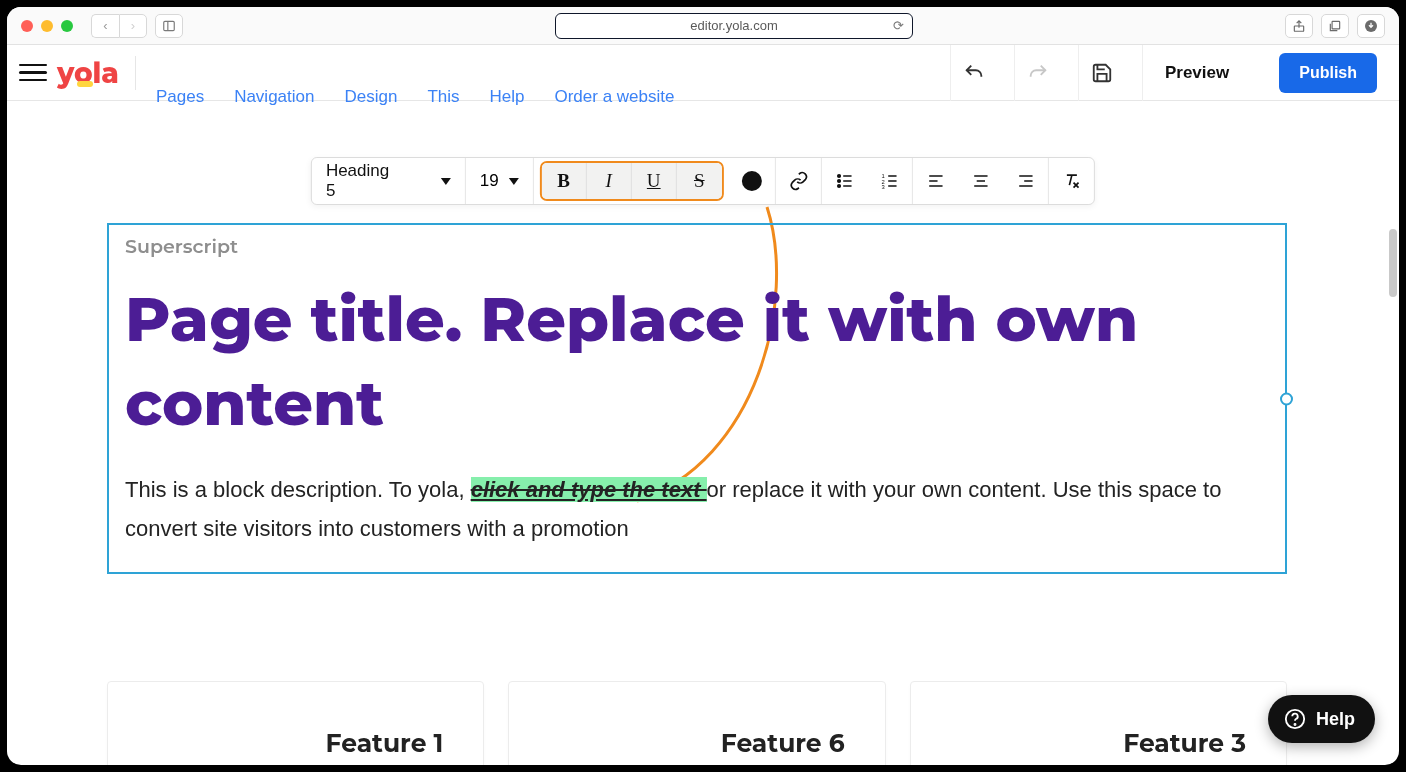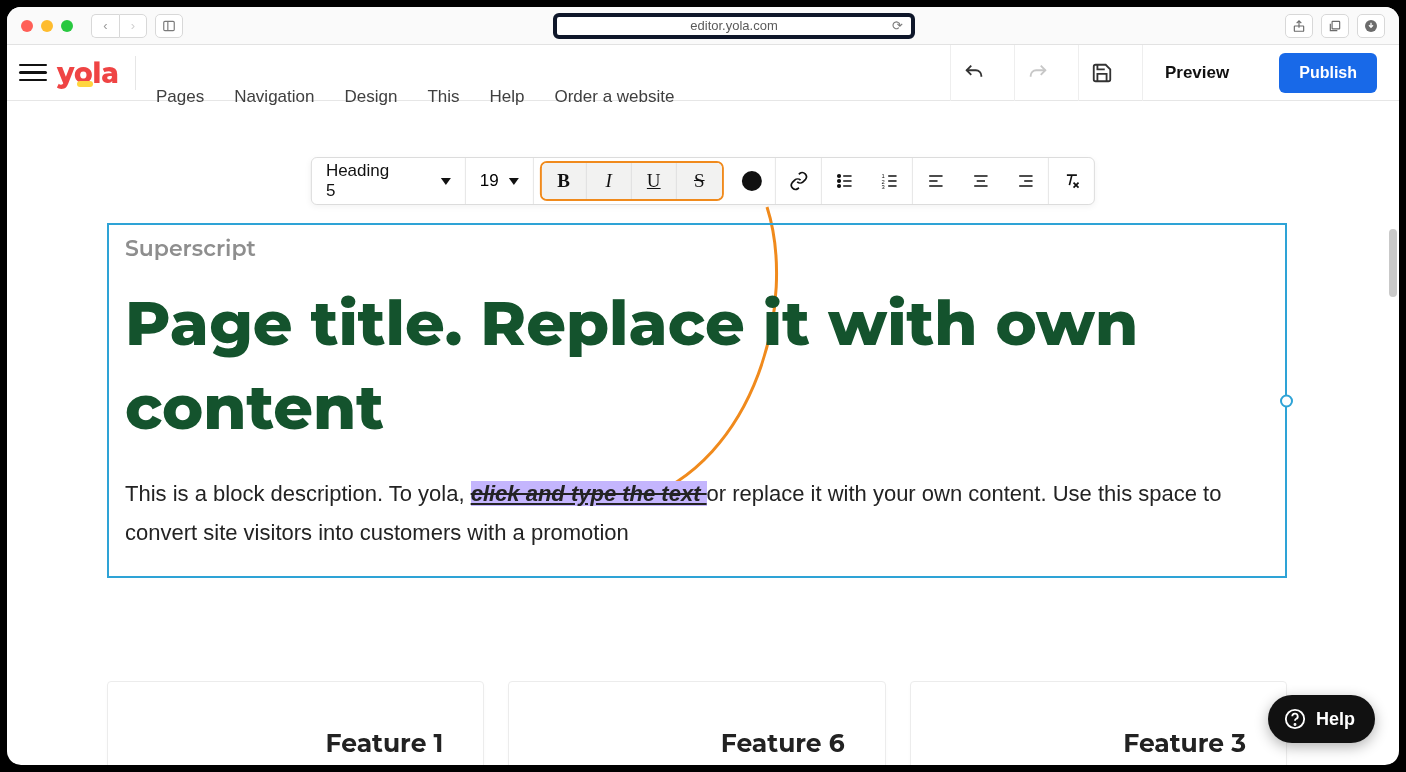--- a/index.html
+++ b/index.html
@@ -39,21 +39,21 @@
     background: #fff; font-size: 13px; color: #9b9b9b;
   }
   .nav-group { display: flex; }
   .nav-group .nav-btn:first-child { border-top-right-radius: 0; border-bottom-right-radius: 0; border-right: none; }
   .nav-group .nav-btn:last-child { border-top-left-radius: 0; border-bottom-left-radius: 0; }
   .url-bar {
     flex: 1;
     max-width: 460px;
     margin: 0 auto;
     height: 26px;
-    border: 4px solid #0f172a;
+    border: 1px solid #0f172a;
     border-radius: 6px;
     background: #fff;
     display: flex;
     align-items: center;
     justify-content: center;
     font-size: 13px;
     color: #5a5a5a;
     position: relative;
   }
   .url-reload { position: absolute; right: 8px; color: #7a7a7a; }
@@ -74,21 +74,21 @@
   }
   .hamburger span { height: 2.5px; background:#111; border-radius:2px; }
   .logo {
     font-family: "Montserrat","Segoe UI",sans-serif;
     font-weight: 800; font-size: 28px; color:#ef4444;
     padding-right: 16px; border-right: 1px solid #e6e6e6; margin-right: 20px;
     position: relative;
   }
   .logo .ydot { position:absolute; bottom:3px; left:20px; width:16px; height:6px; background:#ffd63f; border-radius:3px; }
   .menu { display:flex; gap: 30px; }
-  .menu a { font-size: 17px; color:#404040; text-decoration:none;margin-top:48px; }
+  .menu a { font-size: 17px; color:#3b82f6; text-decoration:none;margin-top:48px; }
   .app-right { margin-left: auto; display:flex; align-items:center; gap: 16px; }
   .icon-btn {
     width: 48px; height: 56px; display:flex; align-items:center; justify-content:center;
     border-left: 1px solid #eee;
   }
   .icon-btn svg { width:22px; height:22px; stroke:#333; fill:none; stroke-width:2; }
   .icon-btn.disabled svg { stroke:#c7c7c7; }
   .preview-btn {
     padding: 0 22px; height:56px; display:flex; align-items:center;
     font-size:17px; font-weight:600; color:#111; border-left:1px solid #eee;
@@ -136,33 +136,33 @@
   .pad { padding: 0 4px; }
 
   
   .text-block {
     position:absolute; left:100px; right:112px; top:122px;
     border: 2px solid #2ea3d6;
     padding: 10px 16px 24px 16px;
   }
   .block-label {
     font-family: Montserrat, Arial, sans-serif;
-    font-size: 22px; color:#8e8e8e; font-weight:600;
+    font-size: 19px; color:#8e8e8e; font-weight:600;
   }
   .page-title {
     font-family: Montserrat, "Segoe UI", Arial, sans-serif;
-    font-size: 62px; font-weight: 800; color:#14532d;
+    font-size: 62px; font-weight: 800; color:#4c1d95;
     line-height: 1.35; margin-top: 20px;
   }
   .block-desc {
     font-family: "Segoe UI", "Helvetica Neue", Arial, sans-serif;
     font-size: 22px; color:#232323; line-height:1.75; margin-top: 26px;
   }
   .sel {
-    background:#c4b5fd;
+    background:#86efac;
     font-style: italic; font-weight:700; text-decoration: underline line-through;
   }
   .handle {
     position:absolute; right:-8px; top:50%; transform:translateY(-50%);
     width:13px; height:13px; border:2px solid #2ea3d6; background:#fff; border-radius:50%;
   }
 
   
   .features {
     position:absolute; left:100px; right:112px; top:580px;

